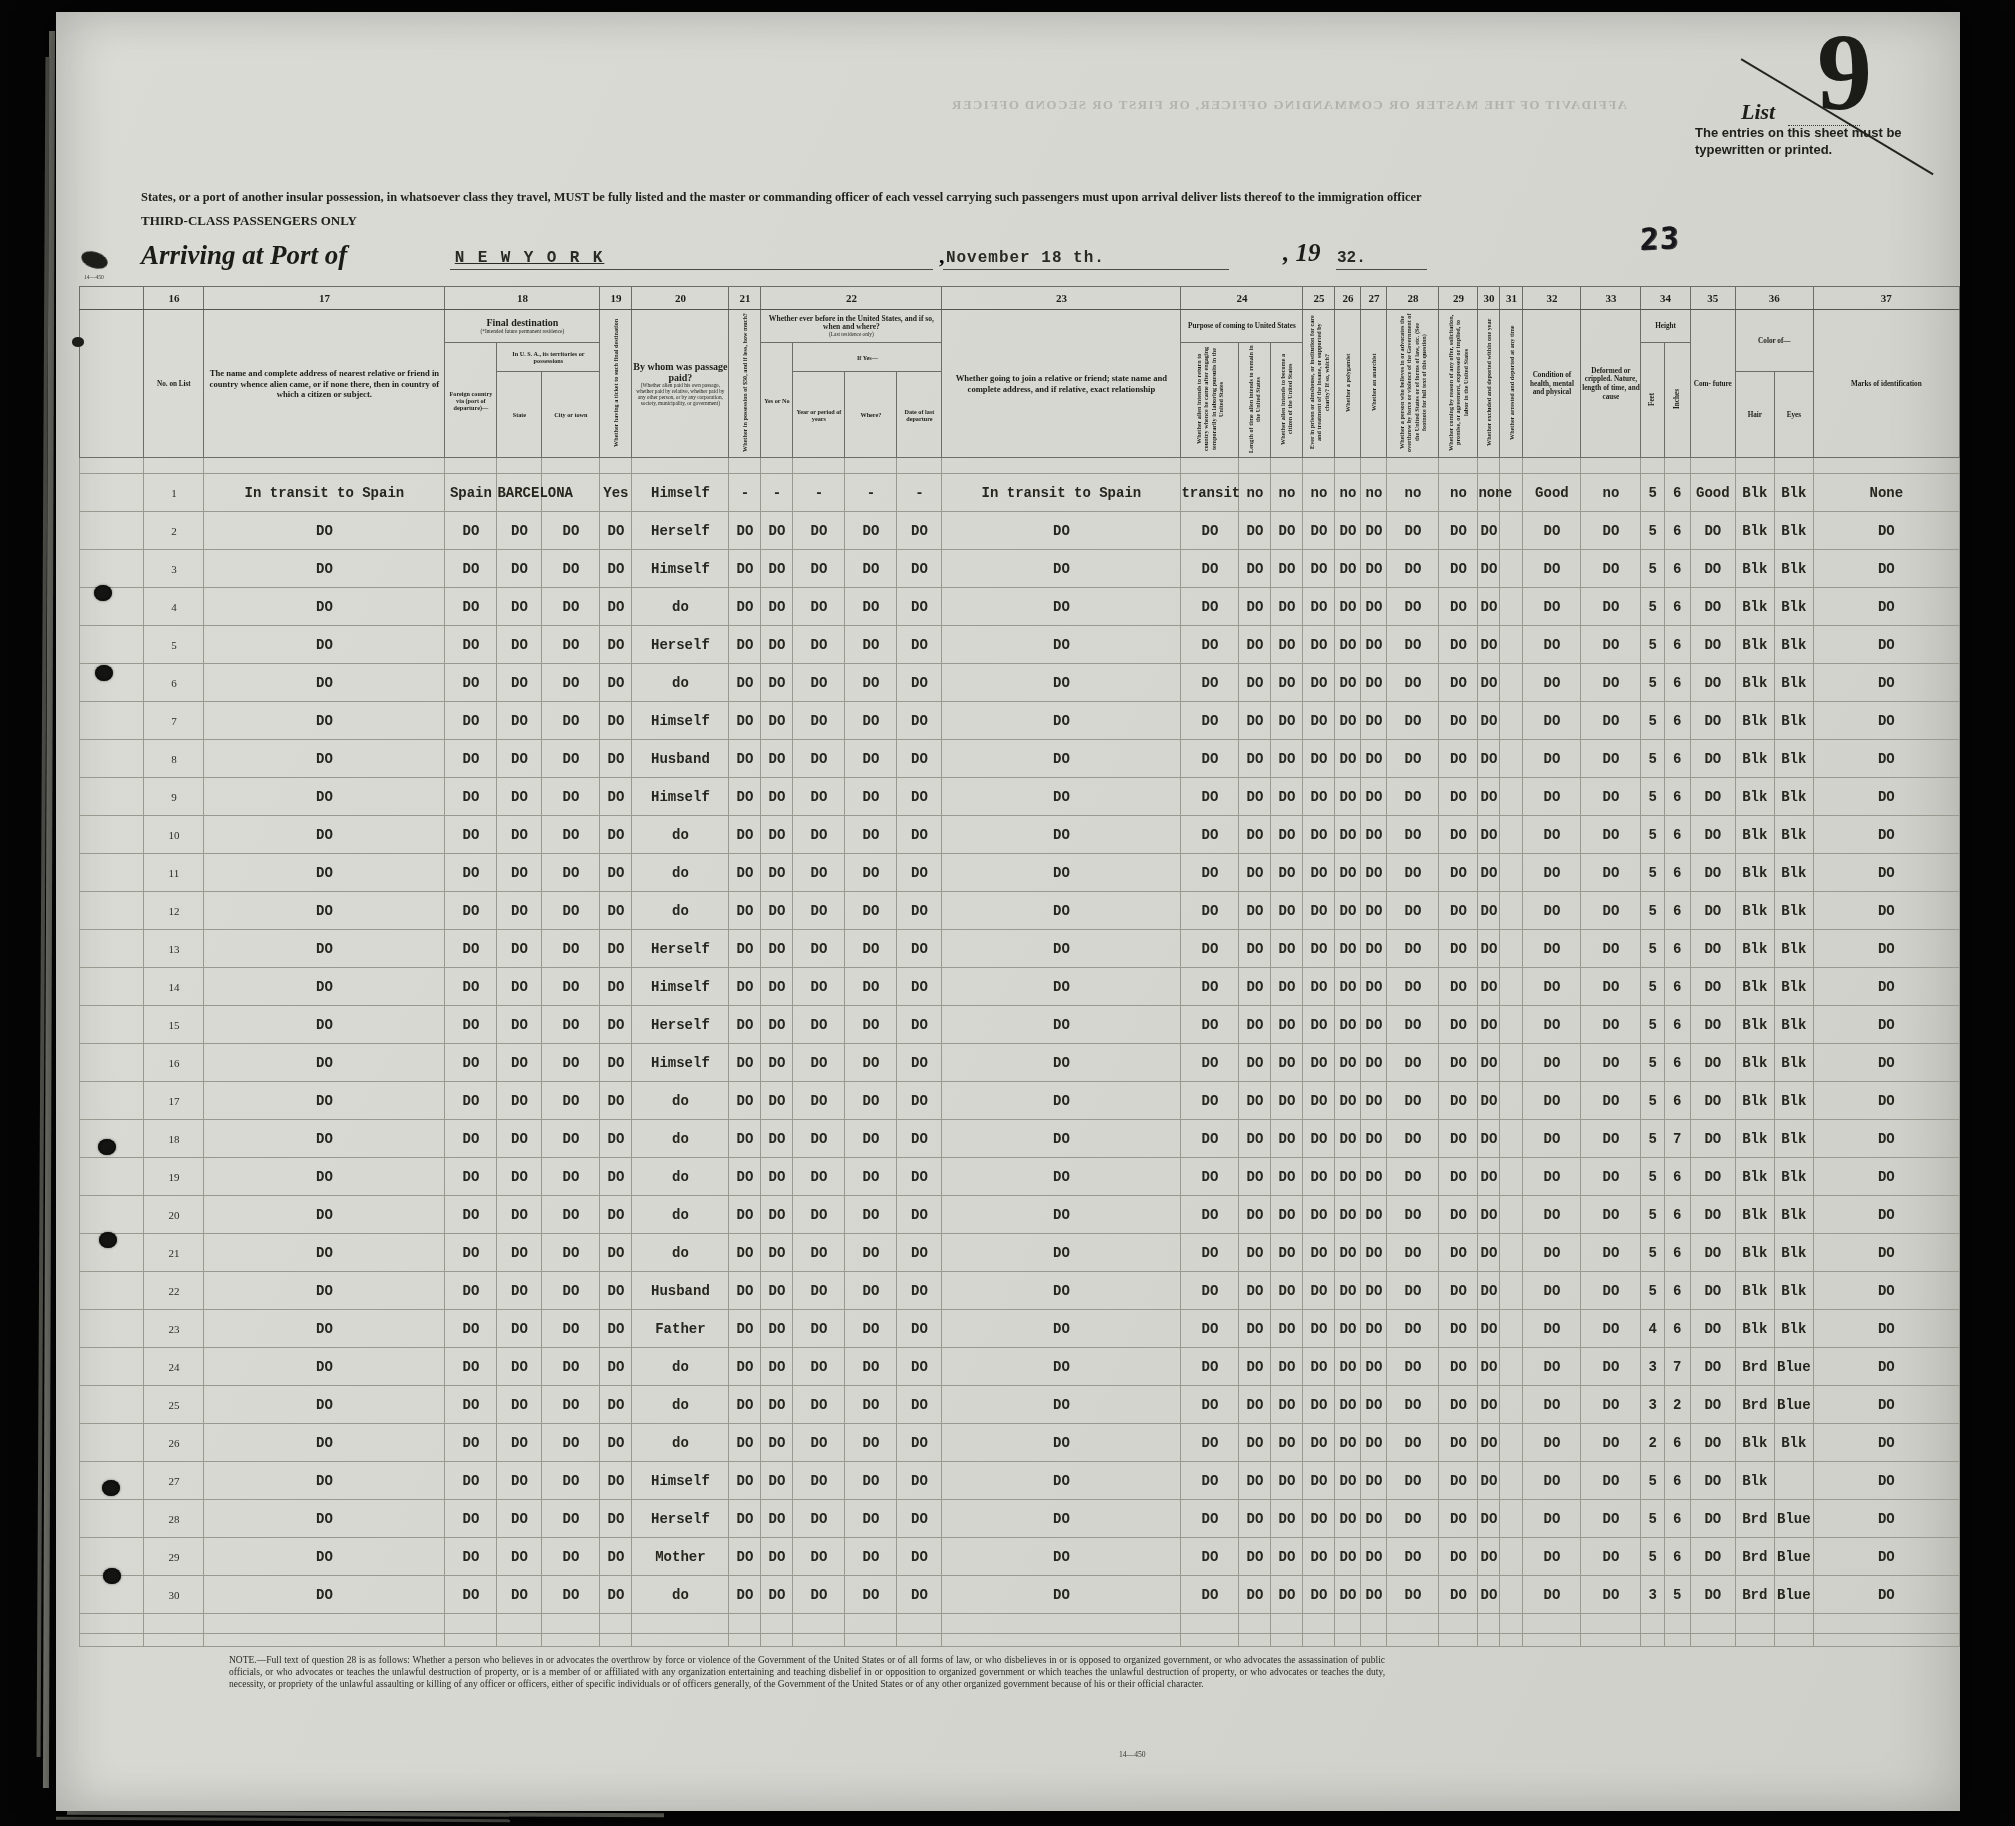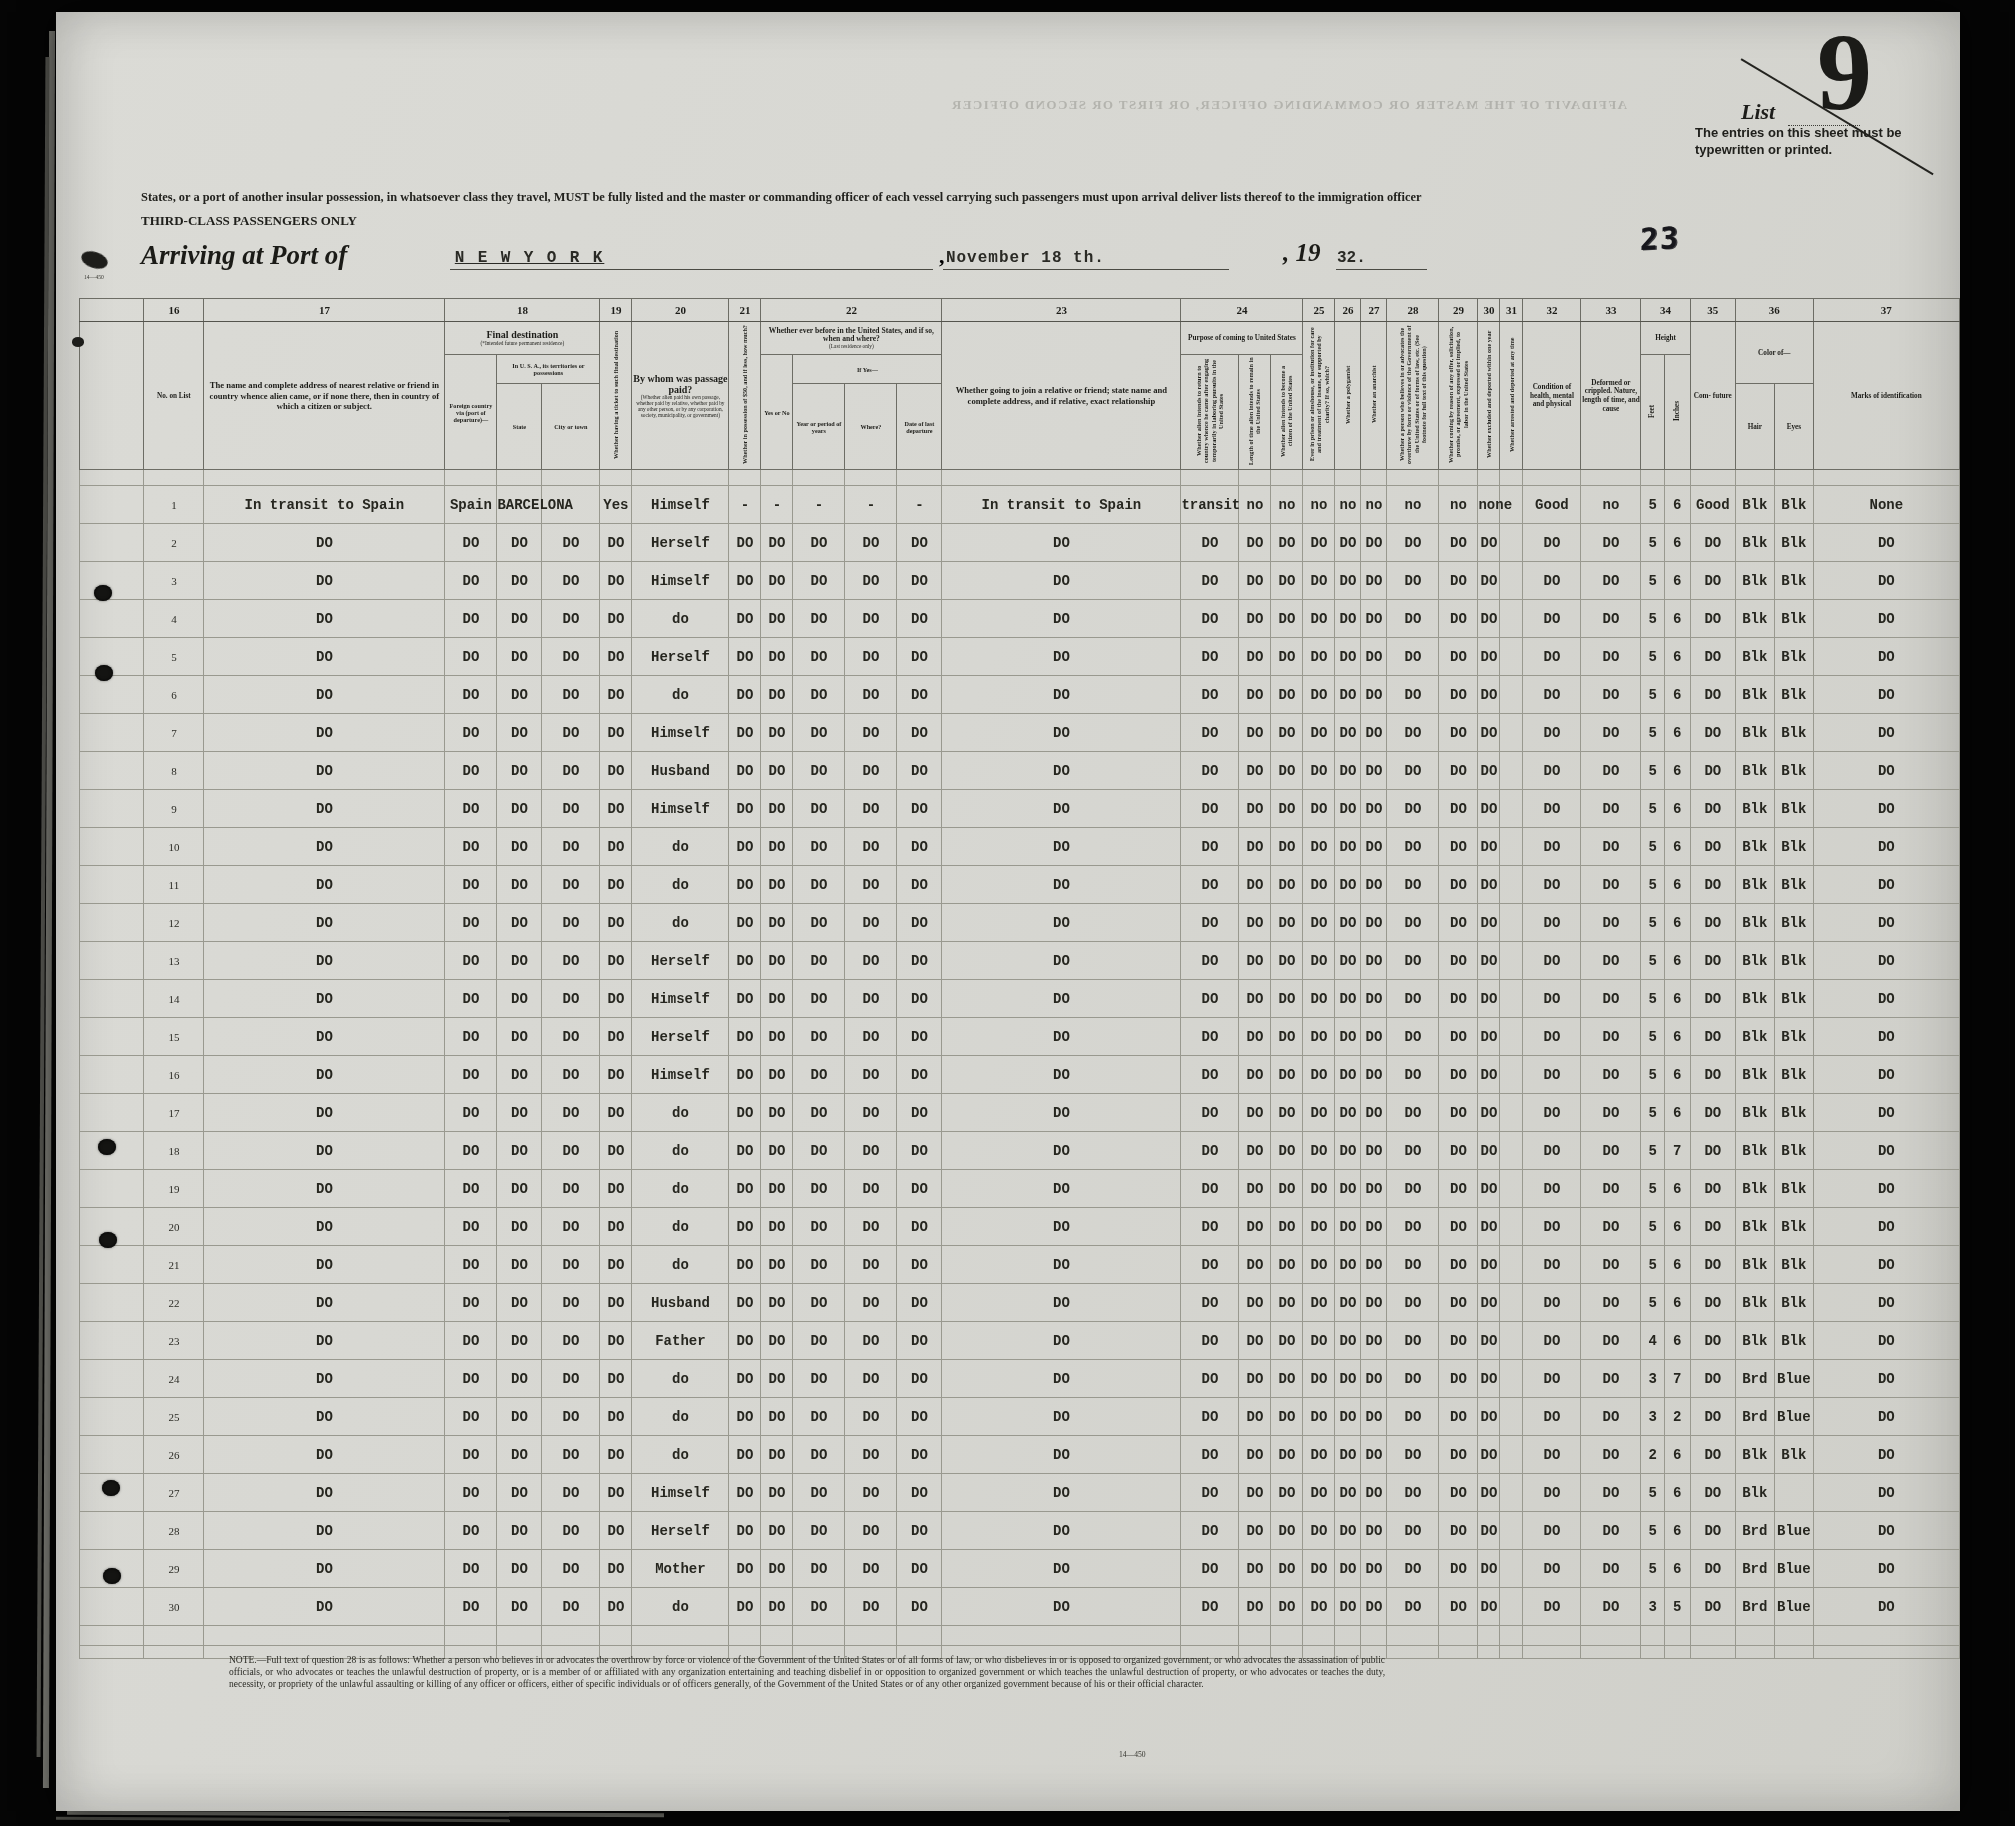--- a/index.html
+++ b/index.html
@@ -46,21 +46,21 @@
   .arr-19 { position:absolute; left:1142px; top:2.9px; font:bold italic 25px "Liberation Serif", serif; color:#1b1b17; }
   .arr-year { position:absolute; left:1195px; top:9.5px; width:91px; border-bottom:1.4px solid #4a4a43;
               font:bold 16px "Liberation Mono", monospace; color:#2a2a25; padding:2.9px 0 1.9px 1px; }
   .stamp { position:absolute; left:1584px; top:209px; font:bold 30px "DejaVu Sans Mono", monospace; color:#17171c;
            transform:rotate(-3deg) skewX(-4deg); text-shadow:1.4px 0.5px 0 rgba(23,23,28,.8); letter-spacing:1.9px; }
 
   .form-ref-top { position:absolute; left:28px; top:262px; font:5.7px "Liberation Serif", serif; color:#3a3a34; }
 
   
   table.manifest { position:absolute; left:23.4px; top:274px; width:1877px;
-                   border-collapse:collapse; table-layout:fixed; border:1.4px solid #45453f; color:#1d1d19;margin-top:12px; }
+                   border-collapse:collapse; table-layout:fixed; border:1.4px solid #45453f; color:#1d1d19; }
   table.manifest th { border:0.5px solid #6d6d65; font-weight:bold; text-align:center; vertical-align:middle; padding:0.5px; }
   table.manifest td { border:0.5px solid #99998f; text-align:center; vertical-align:middle; padding:0; }
 
   tr.num-row { height:23px; }
   tr.num-row th { font:bold 11px "Liberation Serif", serif; border-bottom:1px solid #54544d; }
   tr.hdr-r1 { height:33px; }
   tr.hdr-r2 { height:29px; }
   tr.hdr-r3 { height:86px; }
   tr.r-spacer { height:16px; }
   tr.r-spacer td { border-top:1px solid #54544d; }

